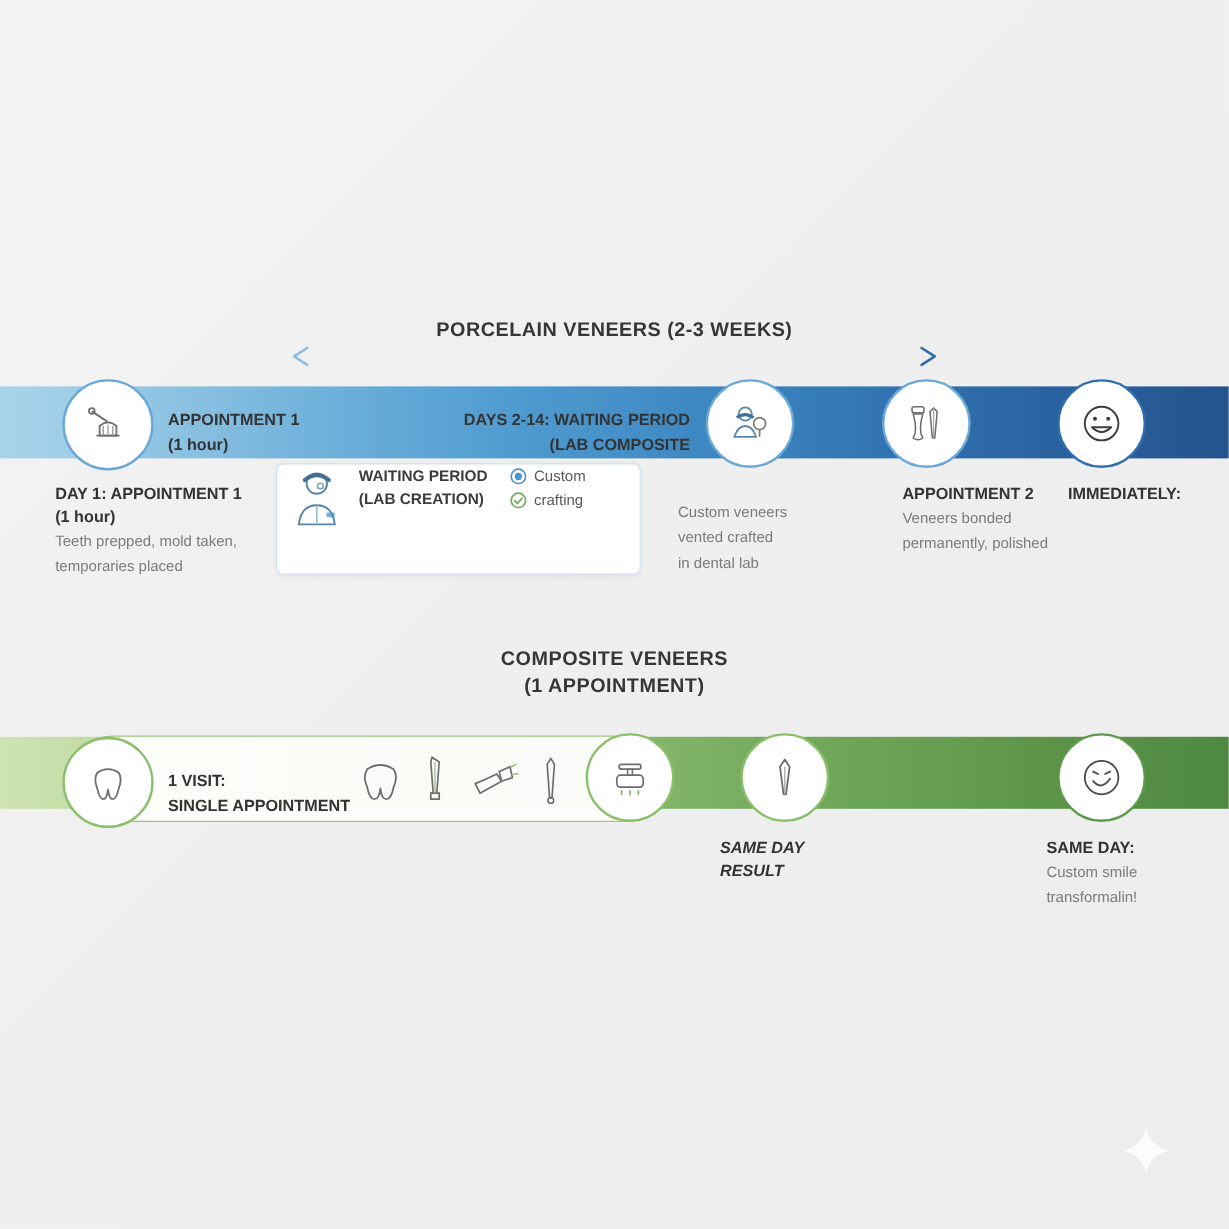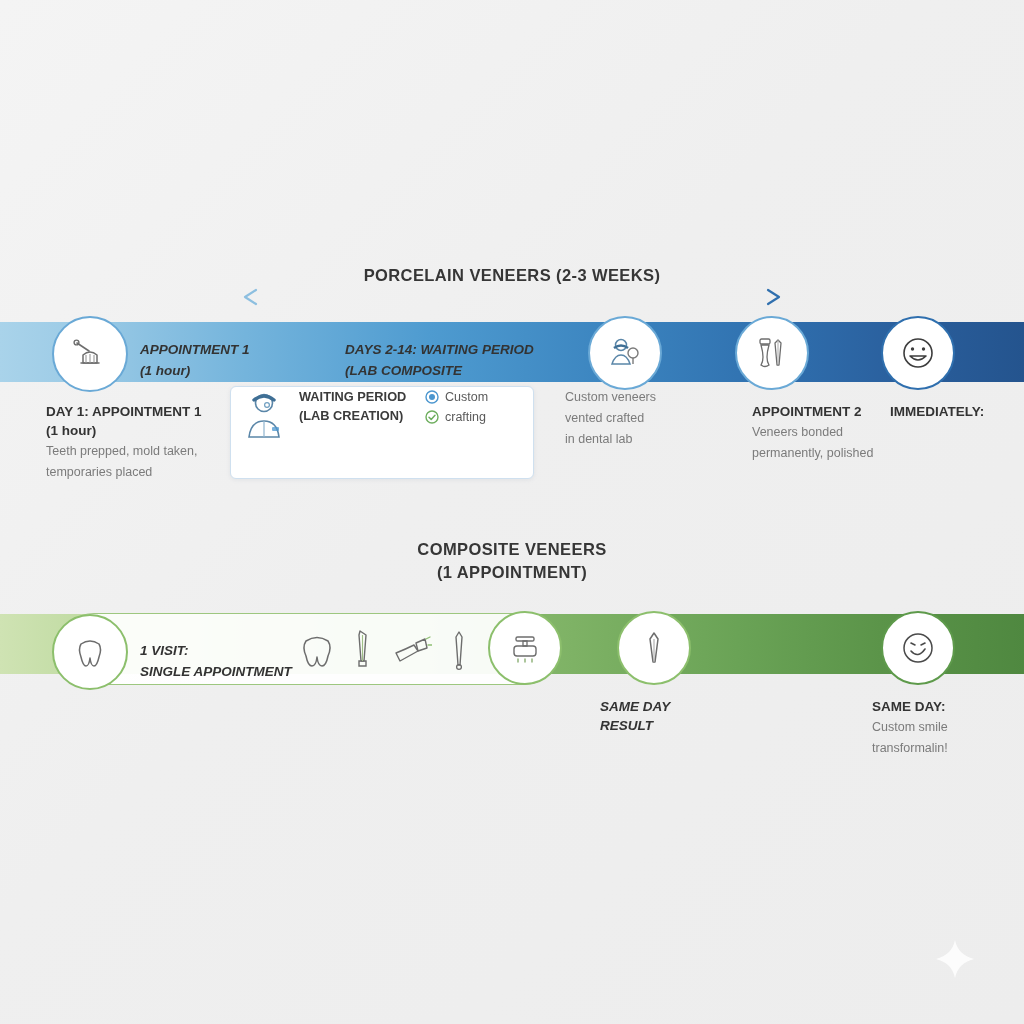--- a/index.html
+++ b/index.html
@@ -112,30 +112,29 @@
     margin-top: 2px;
   }
 
   
   .bar-label {
     position: absolute;
     color: #333333;
     font-size: 13.5px;
     font-weight: bold;
     line-height: 21px;
-    font-style: italic;
   }
 
   #label-appt1 { left: 140px; top: 339px; width: 180px; }
-  #label-wait  { left: 345px; top: 339px; width: 230px; }
+  #label-wait  { left: 345px; top: 339px; width: 230px; text-align: right; }
   #label-visit1 { left: 140px; top: 640px; width: 200px; }
 
   
   #cap-day1   { left: 46px;  top: 402px; width: 182px; }
-  #cap-custom { left: 565px; top: 386px; width: 145px; }
+  #cap-custom { left: 565px; top: 416px; width: 145px; }
   #cap-appt2  { left: 752px; top: 402px; width: 150px; }
   #cap-immed  { left: 868px; top: 402px; width: 140px; padding-left: 22px; }
 
   
   #cap-teeth  { left: 180px; top: 705px; width: 275px; text-align: center; }
   #cap-sameday-result { left: 600px; top: 697px; width: 150px; font-style: italic; }
   #cap-sameday-inst   { left: 872px; top: 697px; width: 150px; }
 
   
   #waiting-card {

